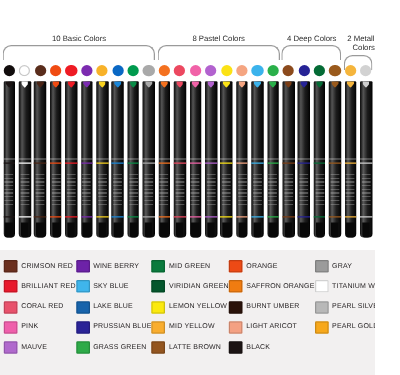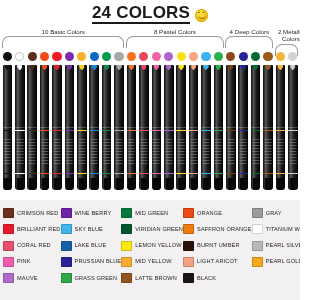--- a/index.html
+++ b/index.html
@@ -122,24 +122,20 @@
   .legend-name {
     font-size: 5.6px; color: #231f20; letter-spacing: .15px;
     white-space: nowrap; font-weight: 400; line-height: 7px;
   }
 </style>
 </head>
 <body>
 
 <div id="page">
 
-  <div class="title-wrap">
-    <div class="title-text">24 COLORS</div>
-    <div class="title-emoji"></div>
-  </div>
 
   <div class="groups" id="groups">
       <div class="group" style="left: 2px; width: 122.483px;">
         <div class="group-label">10 Basic Colors</div>
         <div class="bracket"></div>
       </div>
       <div class="group" style="left: 126.083px; width: 97.6667px;">
         <div class="group-label">8 Pastel Colors</div>
         <div class="bracket"></div>
       </div>

